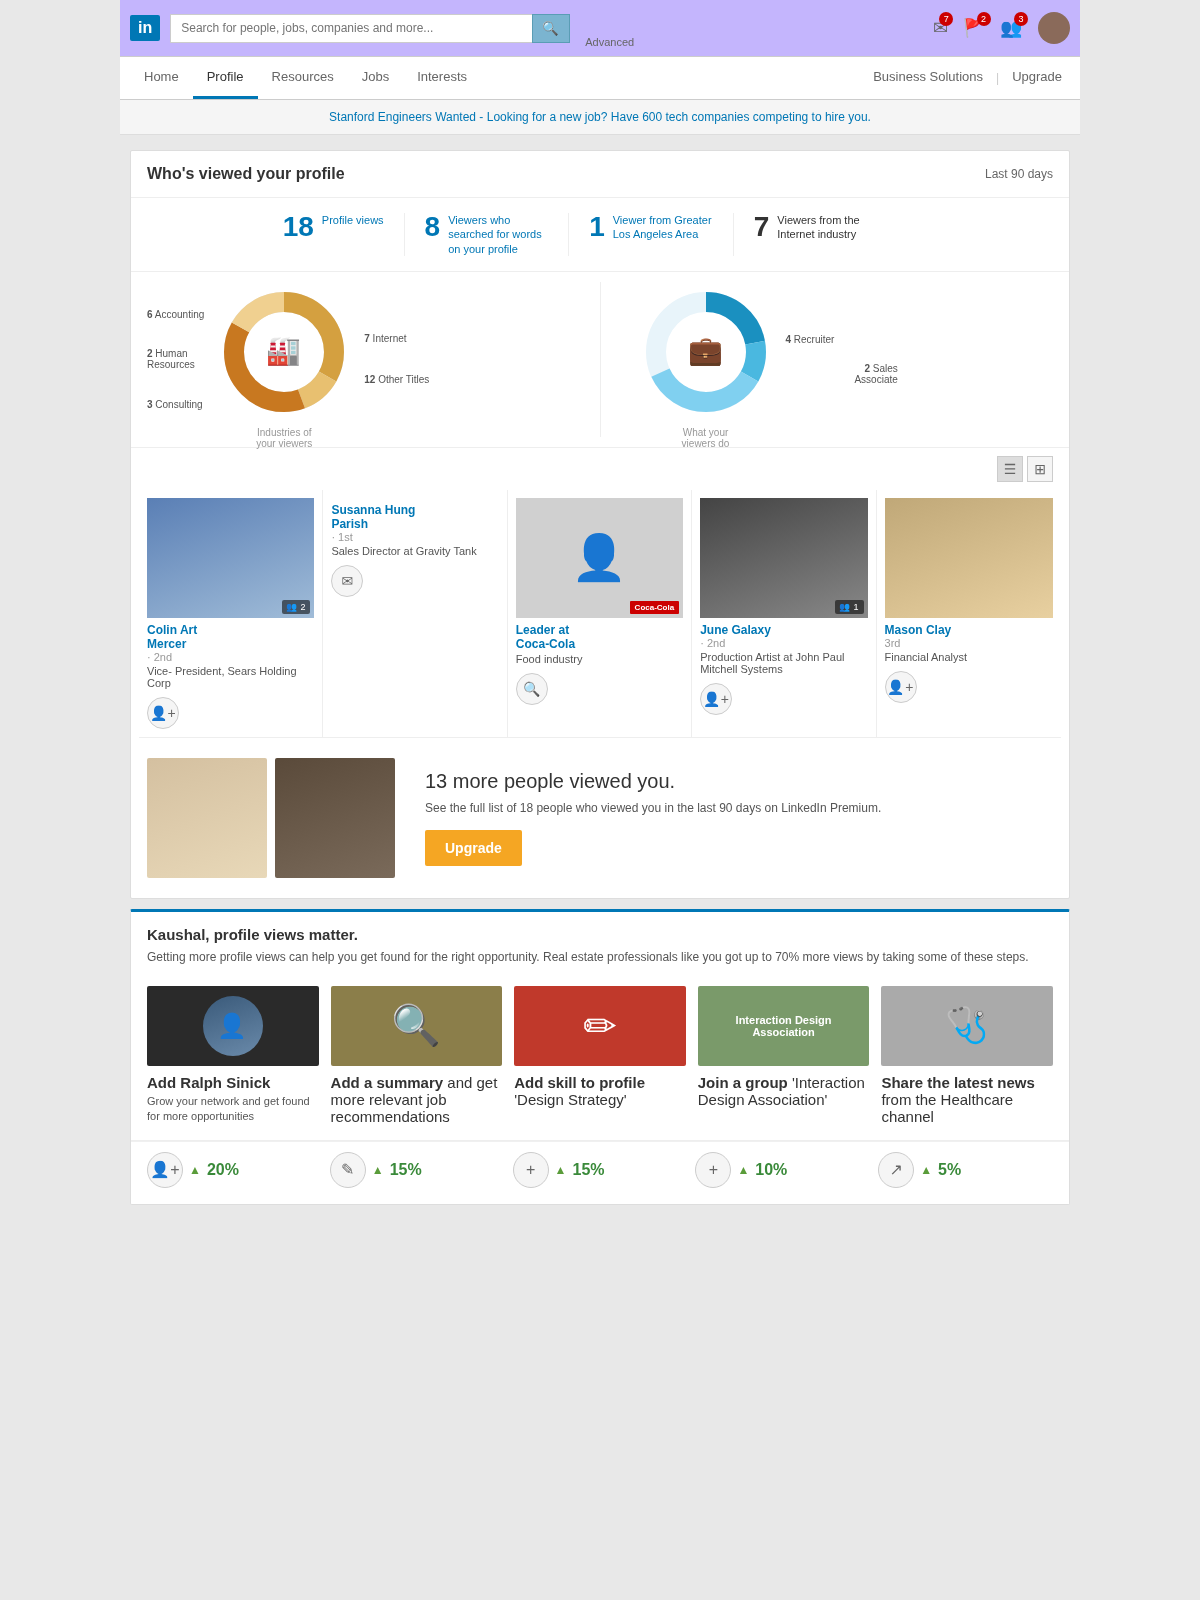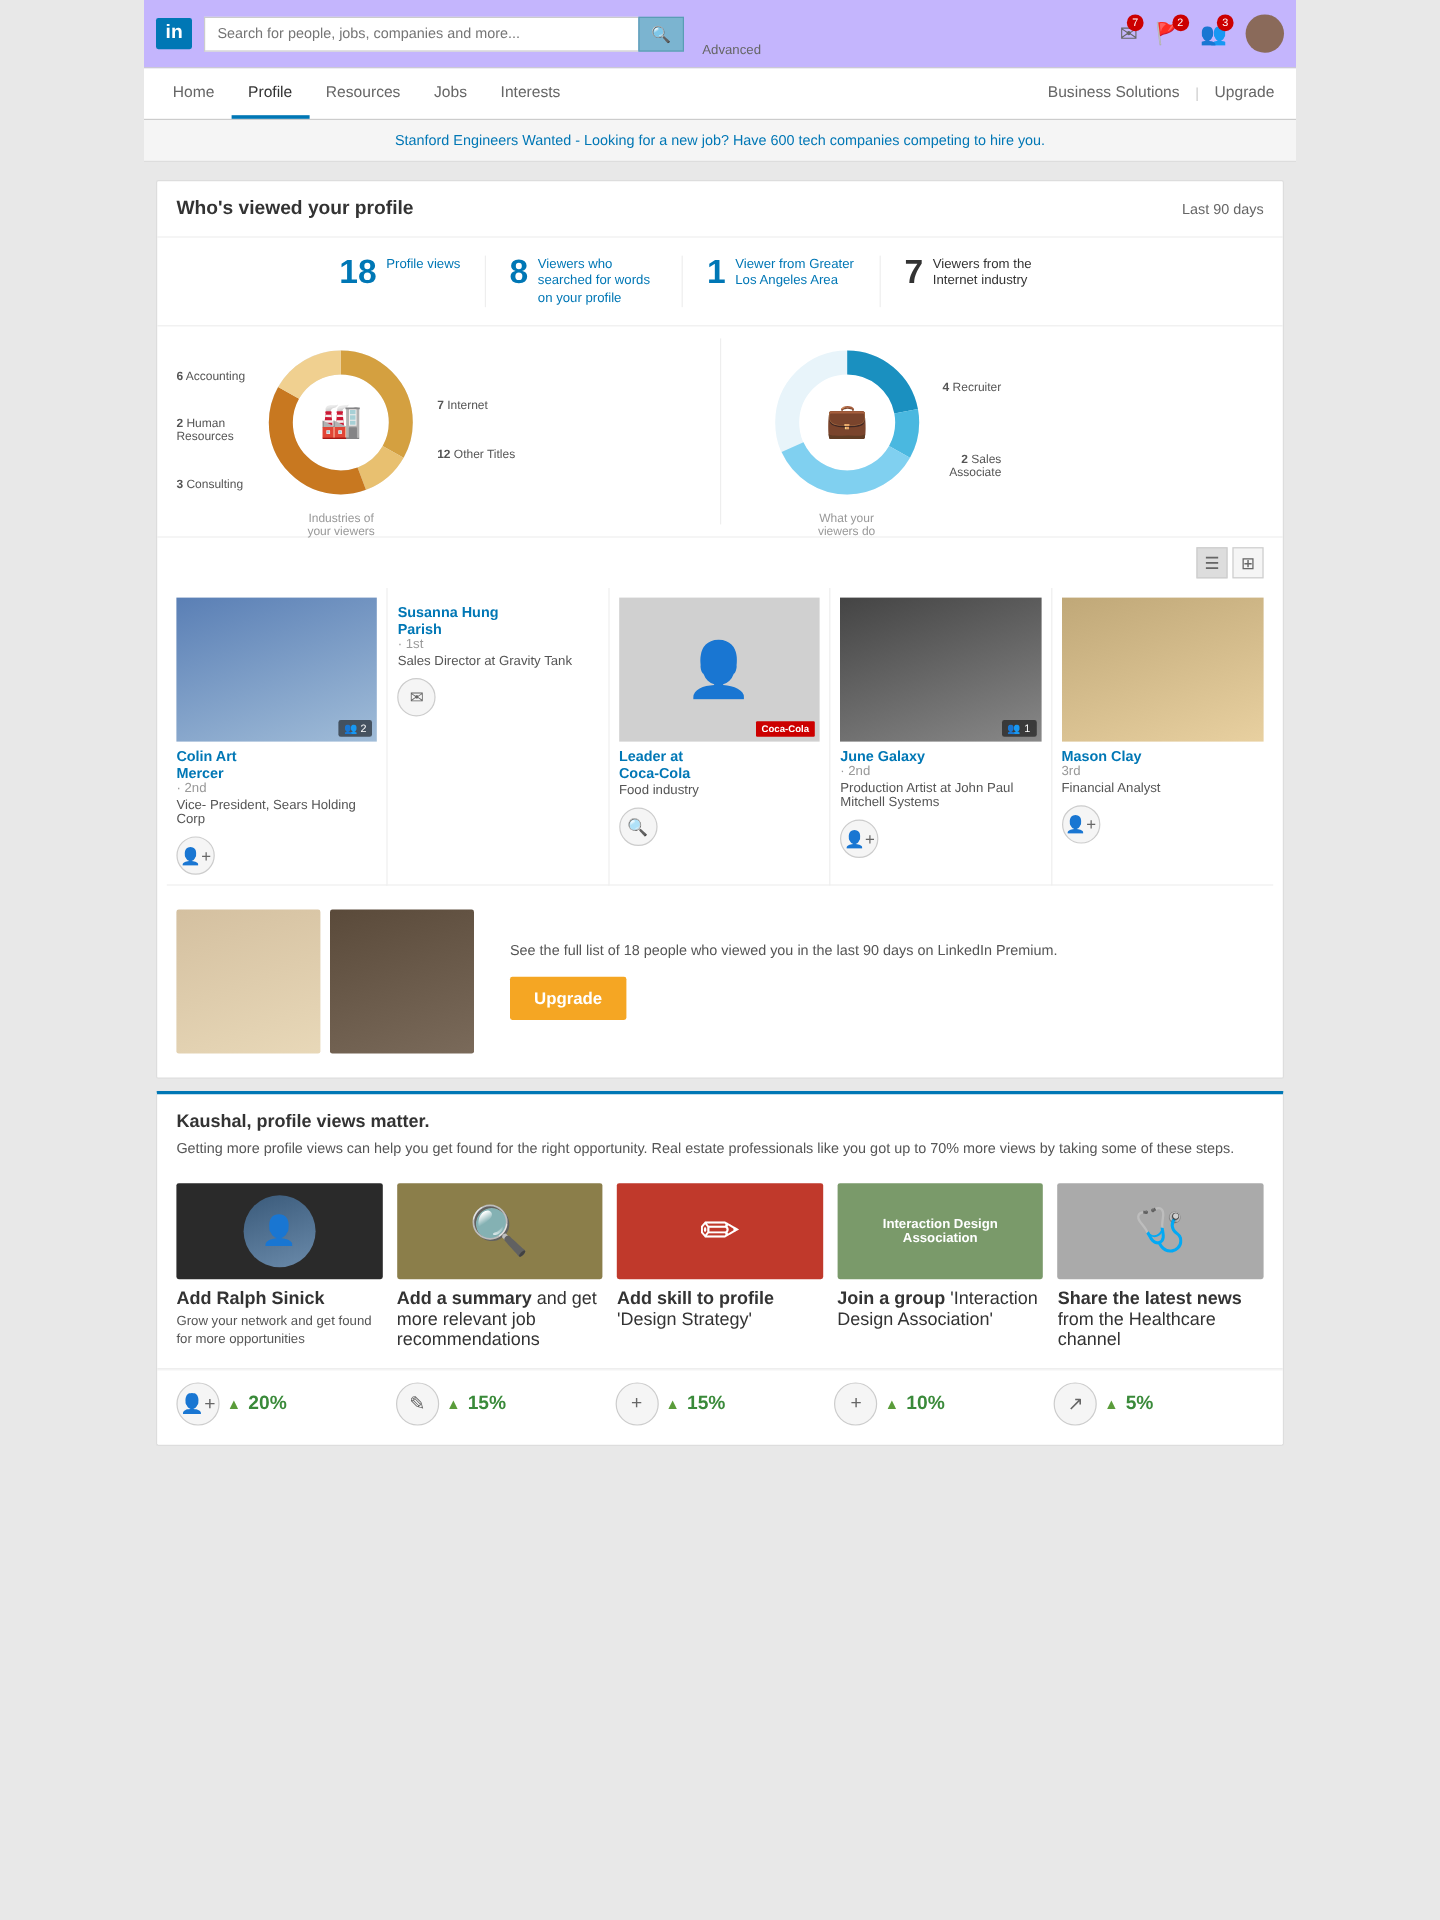--- a/index.html
+++ b/index.html
@@ -218,21 +218,21 @@
             <circle cx="70" cy="70" r="50" fill="none" stroke="#1a90c0" stroke-width="20" stroke-dasharray="69 245" stroke-dashoffset="0" transform="rotate(-90 70 70)"></circle>
 
             <circle cx="70" cy="70" r="50" fill="none" stroke="#4ab8e0" stroke-width="20" stroke-dasharray="35 279" stroke-dashoffset="-69" transform="rotate(-90 70 70)"></circle>
 
             <circle cx="70" cy="70" r="50" fill="none" stroke="#80d0f0" stroke-width="20" stroke-dasharray="110 204" stroke-dashoffset="-104" transform="rotate(-90 70 70)"></circle>
 
             <text x="70" y="78" text-anchor="middle" font-size="28" fill="#5bb0d0">💼</text>
           </svg>
           <div style="text-align:center; font-size:10px; color:#999; margin-top:2px;">What your<br>viewers do</div>
         </div>
-        <div style="display:flex; flex-direction:column; gap:20px; margin-left:10px; font-size:10px; color:#555; text-align:right;">
+        <div style="display:flex; flex-direction:row; gap:20px; margin-left:10px; font-size:10px; color:#555; text-align:right;">
           <div><span style="font-weight:bold;">4</span> Recruiter</div>
           <div style="margin-top:29px;"><span style="font-weight:bold;">2</span> Sales<br>Associate</div>
         </div>
       </div>
     </div>
 
     <div class="view-toggle">
       <button class="view-btn active">☰</button>
       <button class="view-btn">⊞</button>
     </div>
@@ -304,20 +304,21 @@
         </div>
       </div>
     </div>
 
     <div class="upgrade-section">
       <div class="upgrade-photos">
         <div class="upgrade-photo" style="background:linear-gradient(160deg,#d4c0a0,#e8d8b8);"></div>
         <div class="upgrade-photo" style="background:linear-gradient(160deg,#5a4a3a,#7a6a5a);"></div>
       </div>
       <div class="upgrade-text">
+        <div class="upgrade-title">13 more people viewed you.</div>
         <div class="upgrade-desc">See the full list of 18 people who viewed you in the last 90 days on LinkedIn Premium.</div>
         <button class="upgrade-btn">Upgrade</button>
       </div>
     </div>
 
   </div>
 
   <div class="bottom-card">
     <div class="bottom-header">
       <div class="bottom-title">Kaushal, profile views matter.</div>

